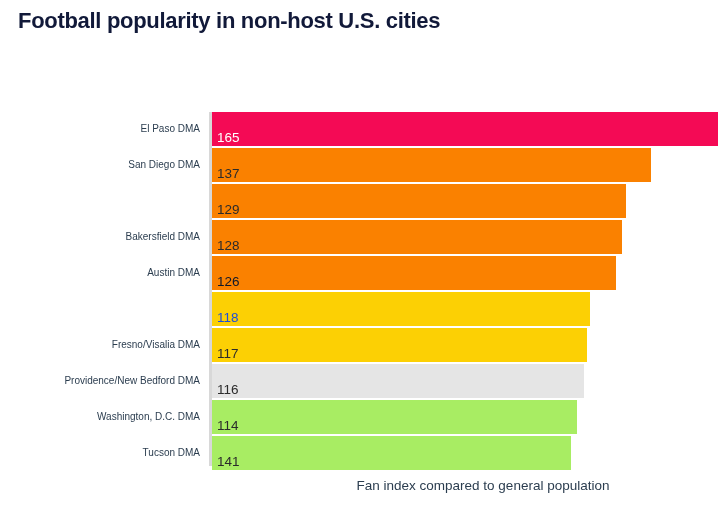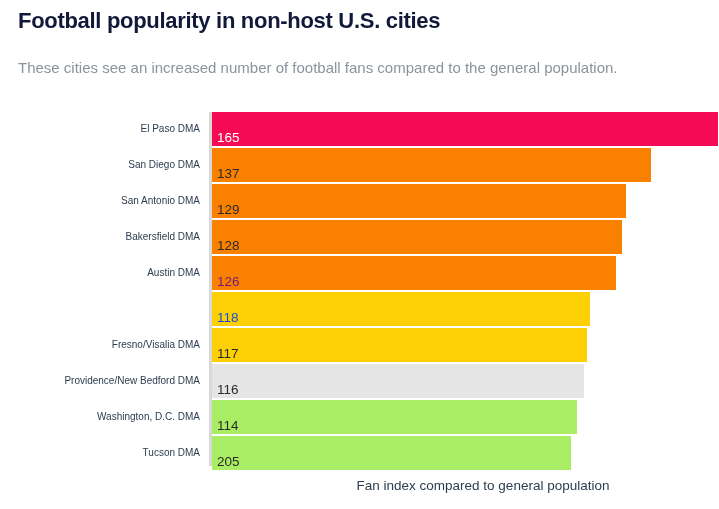--- a/index.html
+++ b/index.html
@@ -114,21 +114,20 @@
     margin-left: 47px;
   }
 </style>
 </head>
 <body>
 
 <div class="chart-card">
 
   <div class="chart-title">Football popularity in non-host U.S. cities</div>
 
-  <div class="chart-subtitle">These cities see an increased number of football fans compared to the general population.</div>
 
   <div class="plot-area">
     <div class="axis-line"></div>
     <div class="rows" id="bar-rows">
         <div class="bar-row">
           <div class="row-label">El Paso DMA</div>
           <div class="bar-track">
             <div class="bar" style="width: 506px; background: rgb(244, 10, 85);">
               <div class="bar-value" style="color: rgb(255, 255, 255);">165</div>
             </div>
@@ -136,40 +135,39 @@
         </div>
         <div class="bar-row">
           <div class="row-label">San Diego DMA</div>
           <div class="bar-track">
             <div class="bar" style="width: 439px; background: rgb(250, 129, 0);">
               <div class="bar-value" style="color: rgb(43, 43, 43);">137</div>
             </div>
           </div>
         </div>
         <div class="bar-row">
-          <div class="row-label">San Antonio DMA</div>
           <div class="bar-track">
             <div class="bar" style="width: 414px; background: rgb(250, 129, 0);">
               <div class="bar-value" style="color: rgb(43, 43, 43);">129</div>
             </div>
           </div>
         </div>
         <div class="bar-row">
           <div class="row-label">Bakersfield DMA</div>
           <div class="bar-track">
             <div class="bar" style="width: 410px; background: rgb(250, 129, 0); padding-left: 31px;">
               <div class="bar-value" style="color: rgb(43, 43, 43);">128</div>
             </div>
           </div>
         </div>
         <div class="bar-row">
           <div class="row-label">Austin DMA</div>
           <div class="bar-track">
             <div class="bar" style="width: 404px; background: rgb(250, 129, 0);">
-              <div class="bar-value" style="color: #701a75;">126</div>
+              <div class="bar-value" style="color: #0f172a;">126</div>
             </div>
           </div>
         </div>
         <div class="bar-row">
           <div class="bar-track">
             <div class="bar" style="width: 378px; background: rgb(252, 208, 4);">
               <div class="bar-value" style="color: #1d4ed8;">118</div>
             </div>
           </div>
         </div>
@@ -194,21 +192,21 @@
           <div class="bar-track">
             <div class="bar" style="width: 365px; background: rgb(168, 237, 99);">
               <div class="bar-value" style="color: rgb(43, 43, 43);">114</div>
             </div>
           </div>
         </div>
         <div class="bar-row">
           <div class="row-label">Tucson DMA</div>
           <div class="bar-track">
             <div class="bar" style="width: 359px; background: rgb(168, 237, 99);">
-              <div class="bar-value" style="color: rgb(43, 43, 43);">205</div>
+              <div class="bar-value" style="color: rgb(43, 43, 43);">141</div>
             </div>
           </div>
         </div>
       </div>
   </div>
 
   <div class="axis-caption">
     <span>Fan index compared to general population</span>
   </div>
 

